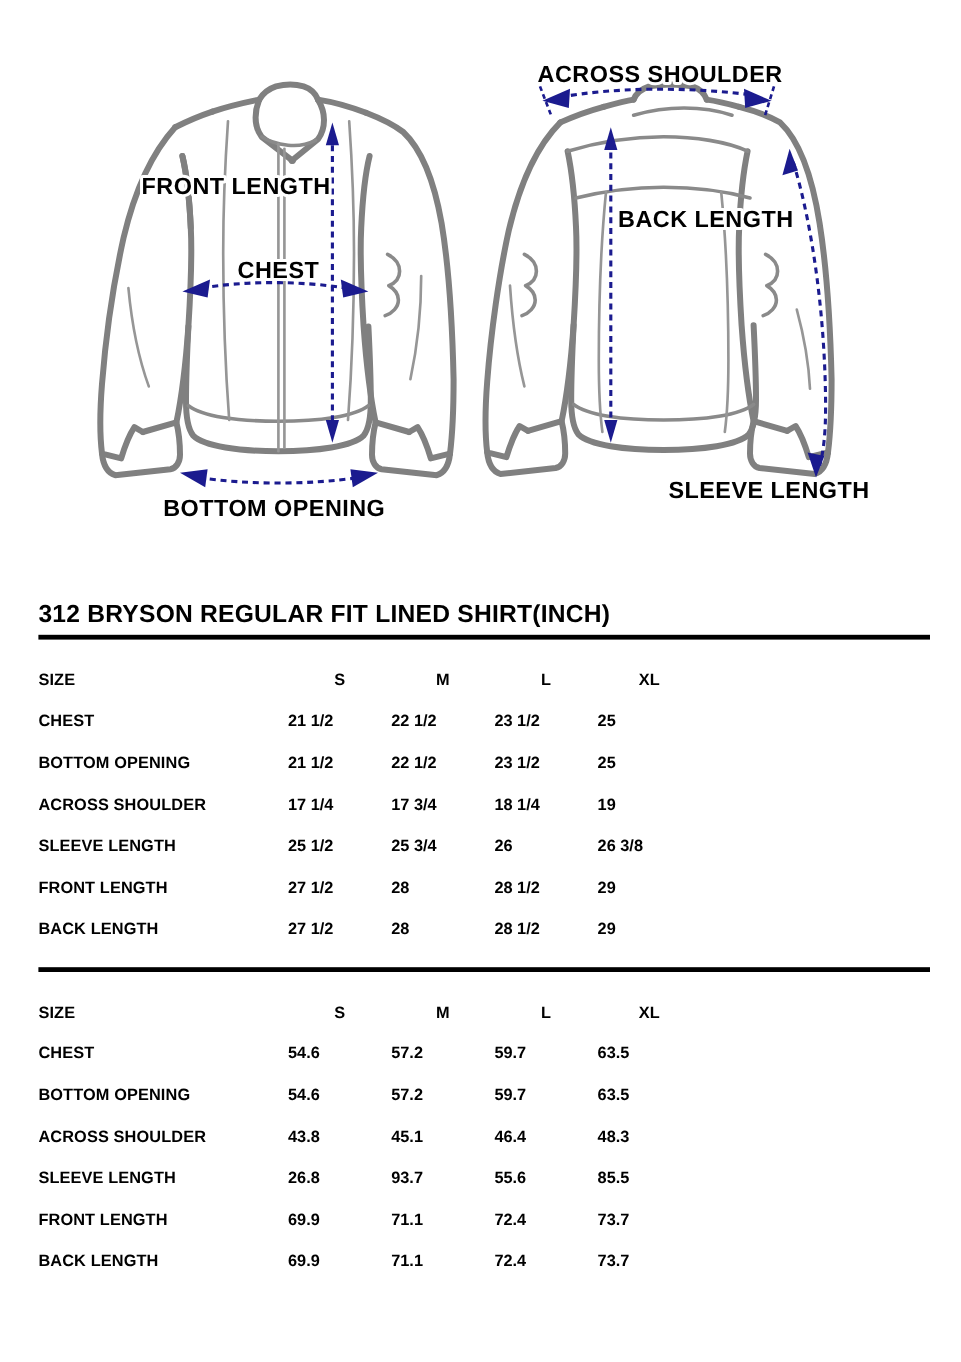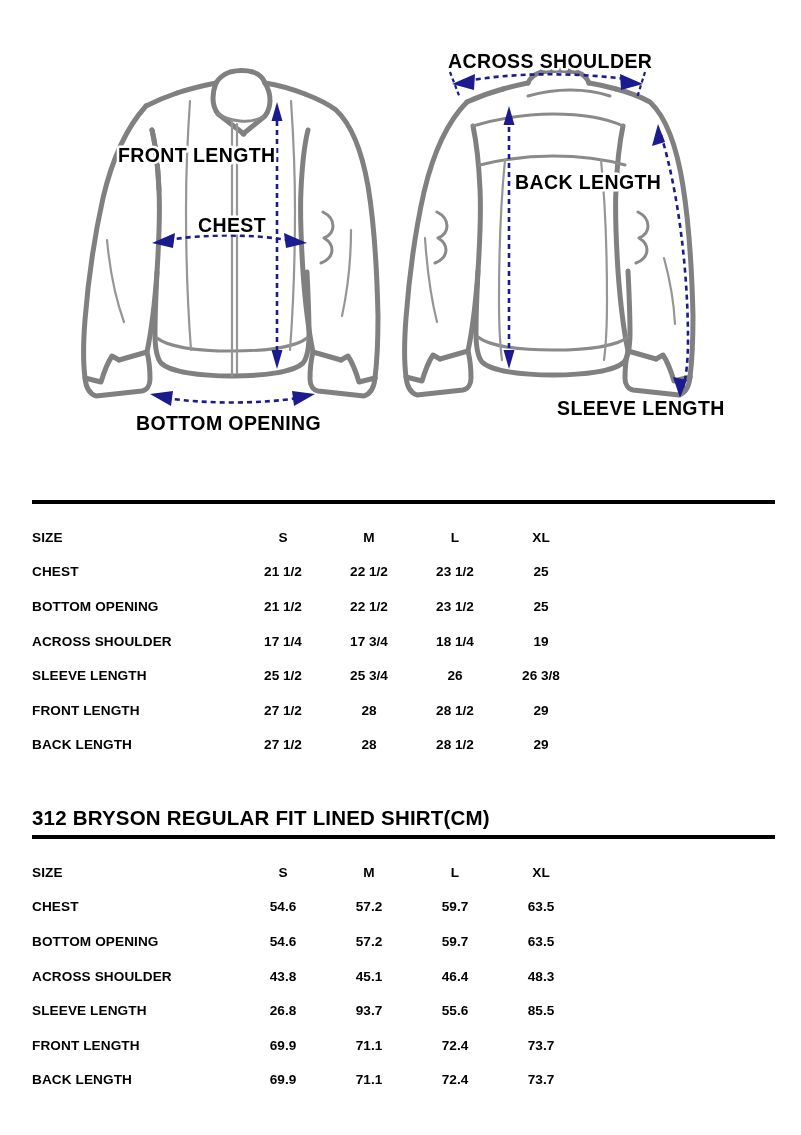--- a/index.html
+++ b/index.html
@@ -114,21 +114,21 @@
 
   th.label-head, td.row-label {
     text-align: left;
     letter-spacing: 0.1px;
   }
   th.size-head {
     text-align: center;
     font-weight: bold;
   }
   td.val {
-    text-align: center;
+    text-align: left;
     font-weight: normal;
     font-size: 13.6px;
   }
 </style>
 </head>
 <body>
 
 <div id="illustration">
   <svg width="801" height="470" viewBox="0 0 801 470" xmlns="http://www.w3.org/2000/svg">
 
@@ -267,20 +267,21 @@
     <text class="dim-label" x="118" y="162">FRONT LENGTH</text>
     <text class="dim-label" x="198" y="232">CHEST</text>
     <text class="dim-label" x="136" y="430">BOTTOM OPENING</text>
     <text class="dim-label" x="448" y="68">ACROSS SHOULDER</text>
     <text class="dim-label" x="515" y="189">BACK LENGTH</text>
     <text class="dim-label" x="557" y="415">SLEEVE LENGTH</text>
   </svg>
 </div>
 
 <div class="size-block" id="block-inch">
+  <div class="block-title">312 BRYSON REGULAR FIT LINED SHIRT(INCH)</div>
   <div class="title-rule"></div>
   <table class="size-table">
     <colgroup>
       <col class="c-label">
         <col class="c-size">
         <col class="c-size">
         <col class="c-size">
         <col class="c-size">
     </colgroup>
     <thead>
@@ -333,21 +334,20 @@
         <td class="val">27 1/2</td>
         <td class="val">28</td>
         <td class="val">28 1/2</td>
         <td class="val">29</td>
       </tr>
     </tbody>
   </table>
 </div>
 
 <div class="size-block" id="block-cm">
-  <div class="block-title">312 BRYSON REGULAR FIT LINED SHIRT(CM)</div>
   <div class="title-rule"></div>
   <table class="size-table">
     <colgroup>
       <col class="c-label">
         <col class="c-size">
         <col class="c-size">
         <col class="c-size">
         <col class="c-size">
     </colgroup>
     <thead>

